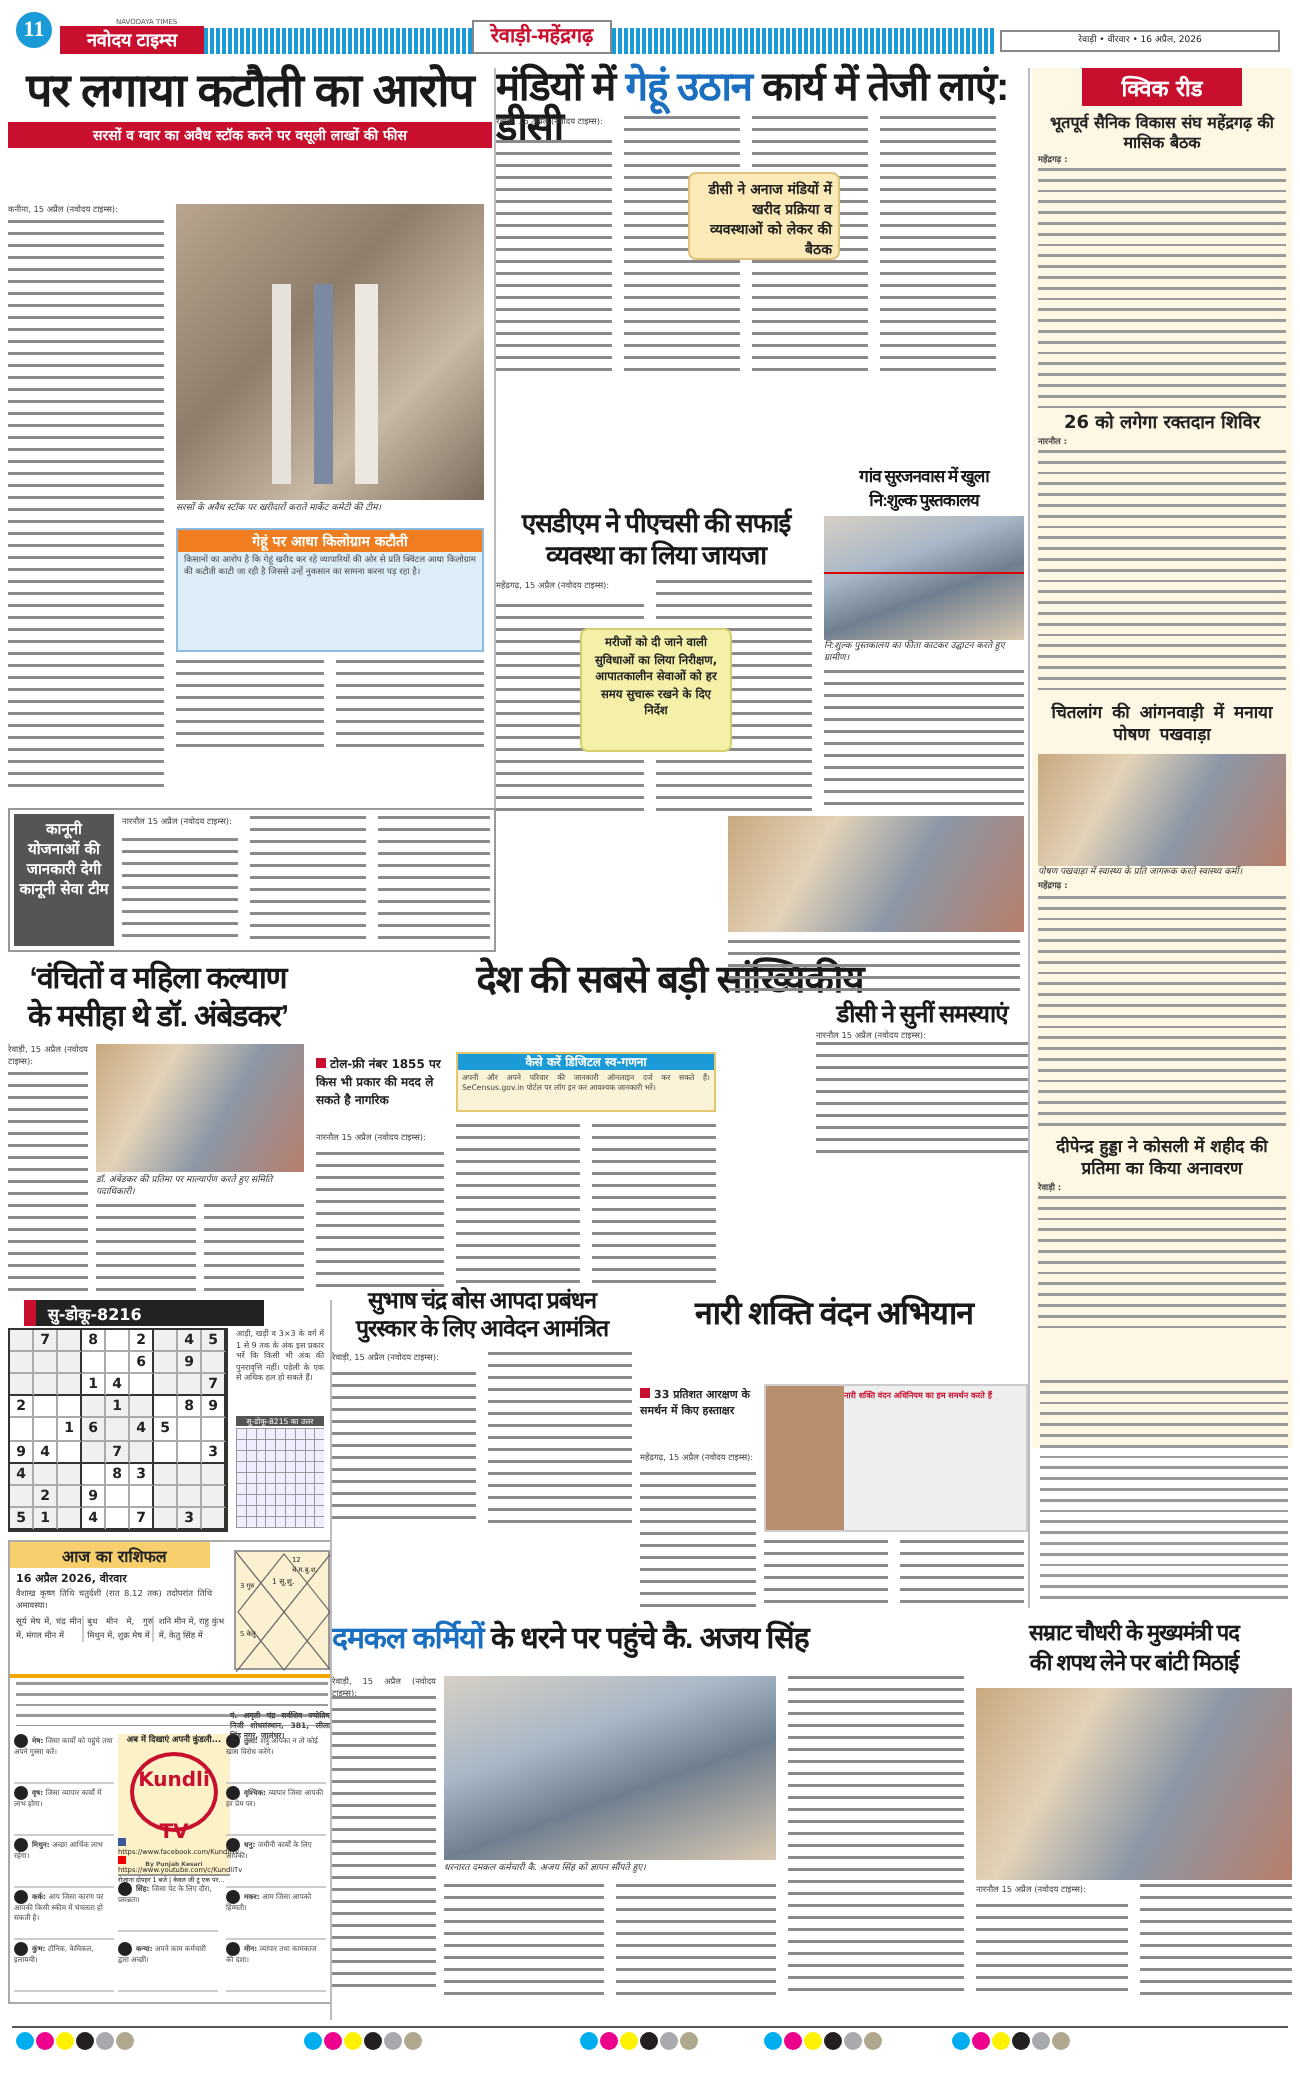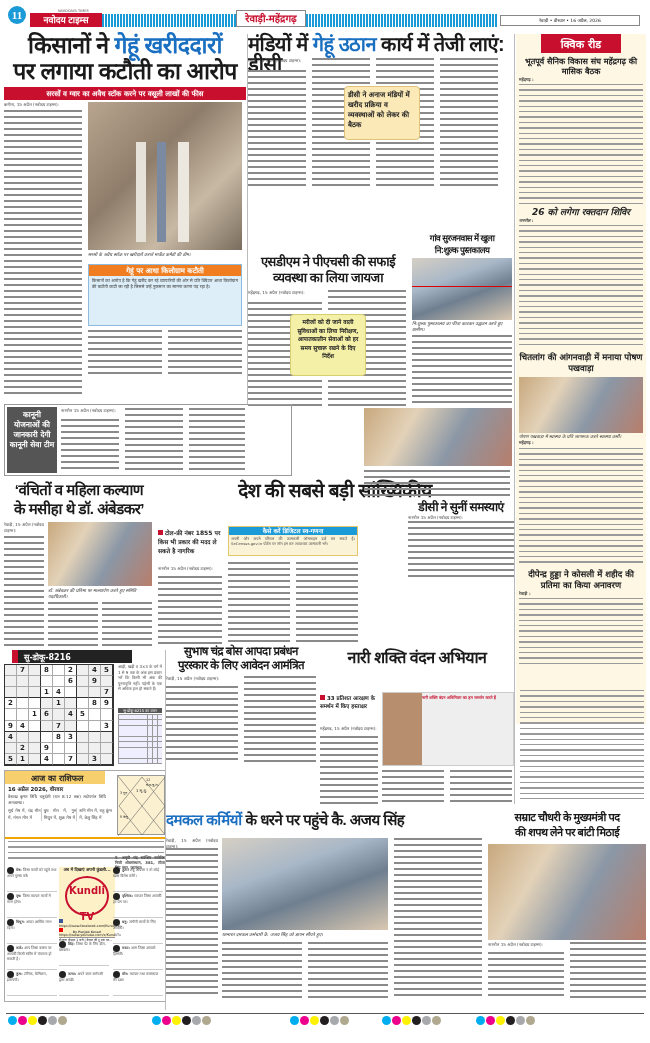--- a/index.html
+++ b/index.html
@@ -25,24 +25,20 @@
 <div class="abs" style="left:0;top:0;width:650px;height:30px;">
   <div class="abs" style="left:8px;top:6px;width:18px;height:18px;border-radius:50%;background:#1a9ad6;color:#fff;font-weight:bold;font-size:11px;text-align:center;line-height:18px;font-family:'Liberation Serif',serif;">11</div>
   <div class="abs" style="left:58px;top:9px;font-size:3.5px;color:#555;">NAVODAYA TIMES</div>
   <div class="abs" style="left:30px;top:13px;width:72px;height:14px;background:#c8102e;color:#fff;font-weight:bold;font-size:9px;text-align:center;line-height:14px;font-family:'Liberation Sans',sans-serif;">नवोदय टाइम्स</div>
   <div class="abs" style="left:102px;top:14px;width:395px;height:13px;background:repeating-linear-gradient(90deg,#1a9ad6 0 2px,#fff 2px 3px);"></div>
   <div class="abs" style="left:236px;top:10px;width:70px;height:17px;background:#fff;border:1px solid #888;color:#c8102e;font-weight:bold;font-size:10px;text-align:center;line-height:15px;font-family:'Liberation Sans',sans-serif;">रेवाड़ी-महेंद्रगढ़</div>
   <div class="abs" style="left:500px;top:15px;width:140px;height:11px;border:1px solid #888;font-size:4.5px;text-align:center;line-height:9px;">रेवाड़ी • वीरवार • 16 अप्रैल, 2026</div>
 </div>
 
 <div class="abs" style="left:4px;top:32px;width:242px;height:370px;">
-  <div class="h-black" style="font-size:23px;line-height:26px;text-align:center;">
-    <span>किसानों ने</span>
-    <span class="h-blue">गेहूं खरीददारों</span>
-  </div>
   <div class="h-black" style="font-size:23px;line-height:26px;text-align:center;">पर लगाया कटौती का आरोप</div>
   <div style="margin-top:3px;background:#c8102e;color:#fff;font-size:7px;font-weight:bold;text-align:center;padding:2px 0;">सरसों व ग्वार का अवैध स्टॉक करने पर वसूली लाखों की फीस</div>
 
   <div class="abs body-text" style="left:0;top:70px;width:78px;">कनीना, 15 अप्रैल (नवोदय टाइम्स):</div>
   <div class="abs lines" style="left:0;top:78px;width:78px;height:285px;"></div>
 
   <div class="abs photo" style="left:84px;top:70px;width:154px;height:148px;">
     <div class="abs" style="left:40px;top:40px;width:80px;height:100px;background:linear-gradient(90deg,transparent 0 10%,#e6e2da 10% 22%,transparent 22% 36%,#7b8aa0 36% 48%,transparent 48% 62%,#ece8df 62% 76%,transparent 76%);"></div>
   </div>
   <div class="abs caption" style="left:84px;top:220px;width:154px;">सरसों के अवैध स्टॉक पर खरीदारों कराते मार्केट कमेटी की टीम।</div>
@@ -59,40 +55,40 @@
   <div class="h-black" style="font-size:20px;line-height:20px;">
     <span>मंडियों में</span>
     <span class="h-blue">गेहूं उठान</span>
     <span>कार्य में तेजी लाएं: डीसी</span>
   </div>
   <div class="abs body-text" style="left:0;top:24px;width:58px;">रेवाड़ी, 15 अप्रैल (नवोदय टाइम्स):</div>
   <div class="abs lines" style="left:0;top:36px;width:58px;height:120px;"></div>
   <div class="abs lines" style="left:64px;top:24px;width:58px;height:132px;"></div>
   <div class="abs lines" style="left:128px;top:24px;width:58px;height:132px;"></div>
   <div class="abs lines" style="left:192px;top:24px;width:58px;height:132px;"></div>
-  <div class="abs" style="left:96px;top:52px;width:76px;height:54px;background:#fbe9b8;border:1px solid #e0c27a;border-radius:4px;font-size:7px;font-weight:bold;line-height:10px;text-align:left;padding:3px;color:#222;">डीसी ने अनाज मंडियों में खरीद प्रक्रिया व व्यवस्थाओं को लेकर की बैठक</div>
+  <div class="abs" style="left:96px;top:52px;width:76px;height:44px;background:#fbe9b8;border:1px solid #e0c27a;border-radius:4px;font-size:7px;font-weight:bold;line-height:10px;text-align:right;padding:3px;color:#222;">डीसी ने अनाज मंडियों में खरीद प्रक्रिया व व्यवस्थाओं को लेकर की बैठक</div>
 </div>
 
 <div class="abs" style="left:516px;top:34px;width:130px;height:690px;background:#fdf7e4;">
   <div style="margin:0 auto;width:80px;background:#c8102e;color:#fff;font-weight:bold;font-size:11px;text-align:center;padding:2px 0;">क्विक रीड</div>
 
   <div style="padding:4px 3px 0 3px;">
     <div style="font-size:8px;font-weight:bold;text-align:center;line-height:10px;">भूतपूर्व सैनिक विकास संघ महेंद्रगढ़ की मासिक बैठक</div>
     <div class="body-text" style="font-weight:bold;">महेंद्रगढ़ :</div>
     <div class="lines light" style="height:120px;margin-top:1px;"></div>
   </div>
 
-  <div style="padding:3px 3px 4px 3px;font-style:italic;">
+  <div style="padding:3px 3px 4px 3px;">
     <div style="font-size:9px;font-weight:bold;text-align:center;line-height:11px;">26 को लगेगा रक्तदान शिविर</div>
     <div class="body-text" style="font-weight:bold;">नारनौल :</div>
     <div class="lines light" style="height:120px;margin-top:1px;"></div>
   </div>
 
   <div style="padding:3px 3px 0 3px;">
-    <div style="font-size:8.5px;font-weight:bold;text-align:center;line-height:11px;">चितलांग की आंगनवाड़ी में मनाया पोषण पखवाड़ा</div>
+    <div style="font-size:8.5px;font-weight:bold;text-align:center;line-height:11px;font-family:Liberation Mono, monospace;">चितलांग की आंगनवाड़ी में मनाया पोषण पखवाड़ा</div>
     <div class="photo3" style="height:56px;margin-top:3px;"></div>
     <div class="caption" style="margin-top:1px;">पोषण पखवाड़ा में स्वास्थ्य के प्रति जागरूक करते स्वास्थ्य कर्मी।</div>
     <div class="body-text" style="font-weight:bold;">महेंद्रगढ़ :</div>
     <div class="lines light" style="height:118px;margin-top:1px;"></div>
   </div>
 
   <div style="padding:3px 3px 0 3px;">
     <div style="font-size:8.5px;font-weight:bold;text-align:center;line-height:11px;">दीपेन्द्र हुड्डा ने कोसली में शहीद की प्रतिमा का किया अनावरण</div>
     <div class="body-text" style="font-weight:bold;">रेवाड़ी :</div>
     <div class="lines light" style="height:70px;margin-top:1px;"></div>
@@ -111,21 +107,21 @@
 <div class="abs" style="left:412px;top:232px;width:100px;height:185px;">
   <div class="h-black" style="font-size:8.5px;line-height:12px;text-align:center;font-weight:bold;">गांव सुरजनवास में खुला</div>
   <div class="h-black" style="font-size:8.5px;line-height:12px;text-align:center;font-weight:bold;">नि:शुल्क पुस्तकालय</div>
   <div class="photo2" style="height:62px;margin-top:2px;position:relative;">
     <div class="abs" style="left:0;top:28px;width:100%;height:1px;background:#d00;"></div>
   </div>
   <div class="caption" style="margin-top:1px;">नि:शुल्क पुस्तकालय का फीता काटकर उद्घाटन करते हुए ग्रामीण।</div>
   <div class="lines" style="height:72px;margin-top:2px;"></div>
 </div>
 
-<div class="abs" style="left:4px;top:404px;width:288px;height:72px;border:1px solid #999;">
+<div class="abs" style="left:4px;top:404px;width:244px;height:72px;border:1px solid #999;">
   <div class="abs" style="left:2px;top:2px;width:50px;height:66px;background:#555;color:#fff;font-size:7.5px;font-weight:bold;text-align:center;line-height:10px;padding:3px 2px;">कानूनी योजनाओं की जानकारी देगी कानूनी सेवा टीम</div>
   <div class="abs body-text" style="left:56px;top:3px;width:60px;">नारनौल 15 अप्रैल (नवोदय टाइम्स):</div>
   <div class="abs lines" style="left:56px;top:14px;width:58px;height:54px;"></div>
   <div class="abs lines" style="left:120px;top:3px;width:58px;height:65px;"></div>
   <div class="abs lines" style="left:184px;top:3px;width:56px;height:65px;"></div>
 </div>
 
 <div class="abs" style="left:4px;top:480px;width:150px;height:168px;">
   <div class="h-black" style="font-size:15px;line-height:19px;text-align:center;">‘वंचितों व महिला कल्याण</div>
   <div class="h-black" style="font-size:15px;line-height:19px;text-align:center;">के मसीहा थे डॉ. अंबेडकर’</div>

